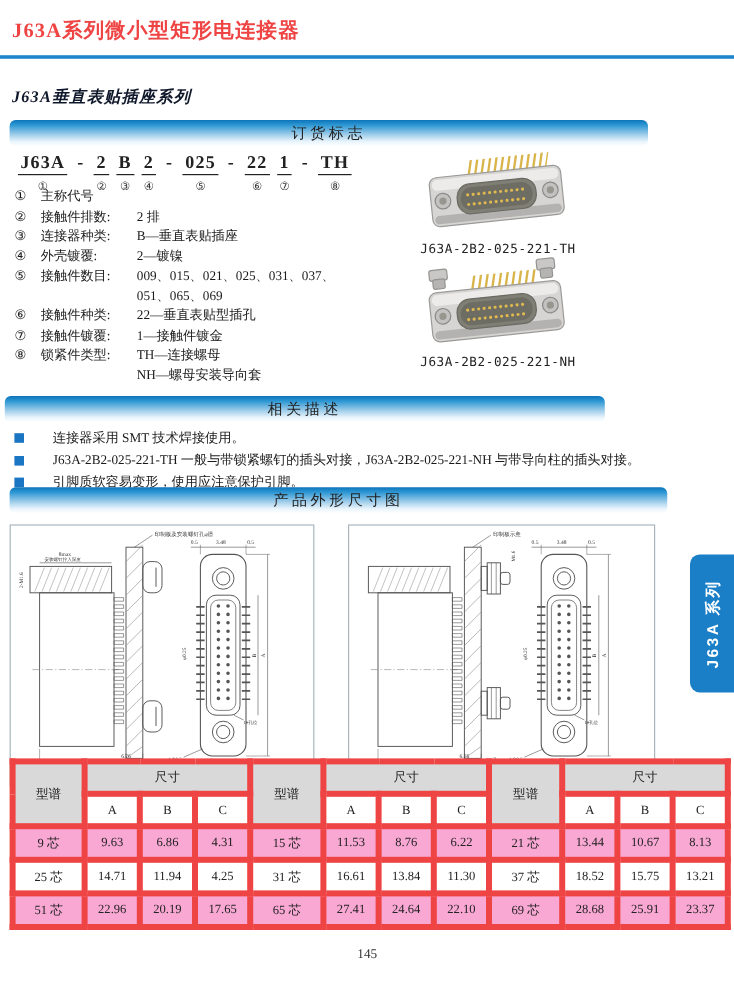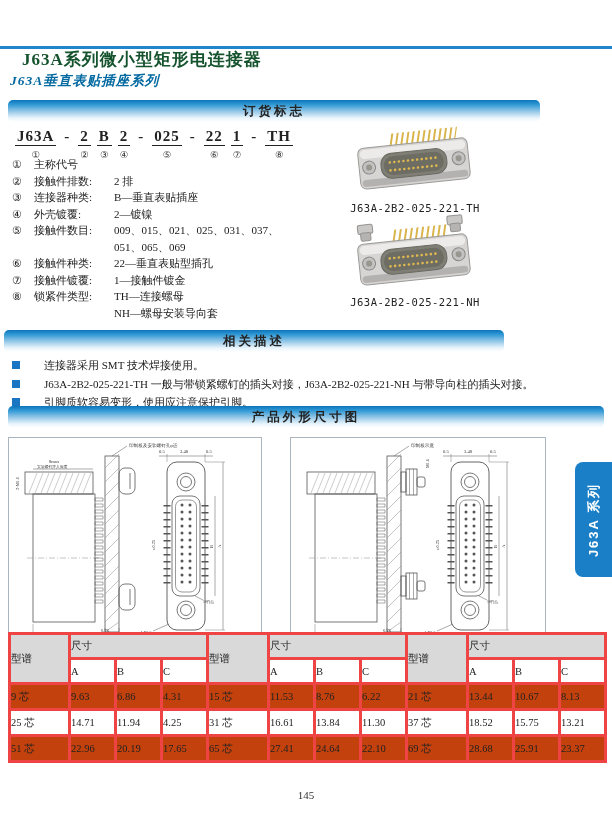--- a/index.html
+++ b/index.html
@@ -1,39 +1,39 @@
 <!DOCTYPE html>
 <html><head>
 <meta charset="utf-8">
 <style>
   html,body{margin:0;padding:0;background:#fff;}
   .page{position:relative;width:612px;height:825px;background:#fff;overflow:hidden;
         font-family:"Liberation Serif","DejaVu Serif",serif;color:#222;}
 
   
-  .hd-title{position:absolute;top:14px;left:22px;font-size:17px;font-weight:bold;
-            color:#14532d;letter-spacing:1px;margin-top:34px;}
+  .hd-title{position:absolute;top:14px;left:10px;font-size:17px;font-weight:bold;
+            color:#ef4444;letter-spacing:1px;}
   .hd-rule{position:absolute;top:46px;left:0;width:612px;height:3px;background:#1f86cc;}
   .logo{position:absolute;top:6px;right:14px;display:flex;align-items:center;gap:5px;}
   .logo-texts{display:flex;flex-direction:column;line-height:1;}
   .logo-name{font-size:16px;font-weight:bold;color:#3a3a3a;letter-spacing:4px;
              font-family:"Liberation Sans",sans-serif;}
   .logo-sub{font-size:5.5px;color:#1f86cc;margin-top:3px;font-family:"Liberation Sans",sans-serif;}
 
   .subtitle{position:absolute;top:72px;left:10px;font-size:13.5px;font-weight:bold;
-            font-style:italic;color:#0369a1;letter-spacing:1px;}
+            font-style:italic;color:#0f172a;letter-spacing:1px;}
 
   
   .bar{position:absolute;height:22px;border-radius:5px;
        background:linear-gradient(180deg,#0c74ba 0%,#2f98d4 20%,#9fcdea 55%,#eaf5fc 82%,#ffffff 100%);
        display:flex;align-items:center;justify-content:center;
-       font-size:12.5px;font-weight:bold;color:#222;letter-spacing:3px;text-align:right;}
+       font-size:12.5px;font-weight:normal;color:#222;letter-spacing:3px;text-align:right;}
   .bar-ordering{top:100px;left:8px;width:532px;}
   .bar-desc{top:330px;left:4px;width:500px;}
-  .bar-dims{top:406px;left:8px;width:596px;}
+  .bar-dims{top:406px;left:8px;width:548px;}
 
   
   .code-row{position:absolute;top:127px;left:12px;display:flex;align-items:flex-start;}
   .code-seg{display:flex;flex-direction:column;align-items:center;margin:0 3px;}
   .code-seg .t{font-size:15px;font-weight:bold;border-bottom:1.2px solid #222;
                padding:0 2px;line-height:18px;letter-spacing:1px;}
   .code-seg.dash .t{border-bottom:none;}
   .code-seg .m{font-size:9.5px;margin-top:3px;height:11px;color:#333;font-weight:normal;}
 
   
@@ -67,24 +67,24 @@
   .side-tab{position:absolute;left:575px;top:462px;width:37px;height:115px;
             background:#1a7fc6;border-radius:8px 0 0 8px;}
   .side-tab .txt{position:absolute;left:50%;top:50%;
                  transform:translate(-50%,-50%) rotate(-90deg);
                  color:#fff;font-weight:bold;font-size:13px;letter-spacing:2px;
                  white-space:nowrap;font-family:"Liberation Sans",sans-serif;}
 
   
   .dim-table{position:absolute;top:632px;left:8px;width:596px;border-collapse:collapse;
              table-layout:fixed;font-size:10.5px;color:#222;}
-  .dim-table td{border:3px solid #ef4444;text-align:left;padding:0;height:22px;}
+  .dim-table td{border:5px solid #ef4444;text-align:center;padding:0;height:22px;}
   .dim-table tr.dr td{height:23px;}
   .dim-table .hb{background:#d9d9d9;}
-  .dim-table tr.gray td{background:#c2410c;}
+  .dim-table tr.gray td{background:#f9a8d4;}
 
   .page-num{position:absolute;top:789px;left:0;width:612px;text-align:center;
             font-size:11px;color:#333;}
 
   svg text{font-family:"Liberation Serif","DejaVu Serif",serif;fill:#333;}
 </style>
 </head>
 <body>
 
 <div class="page">

